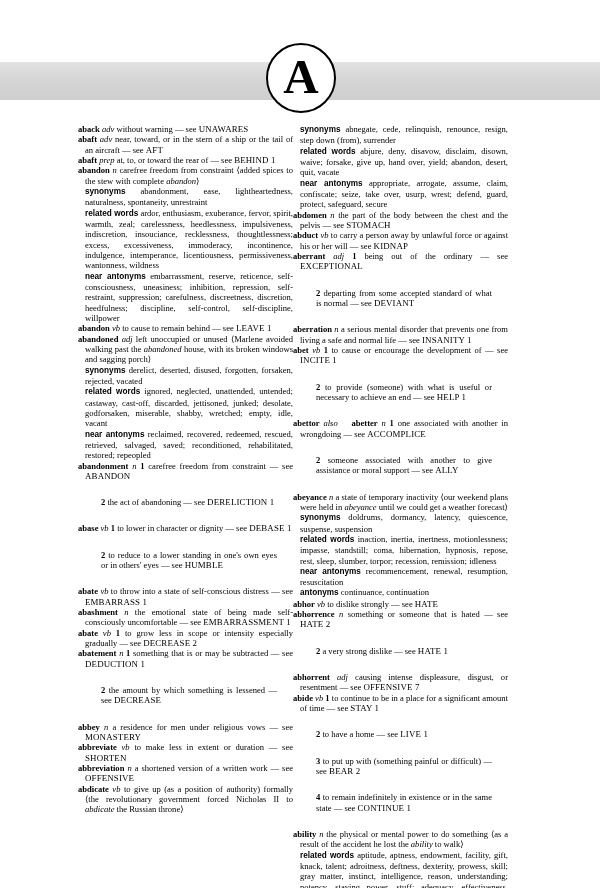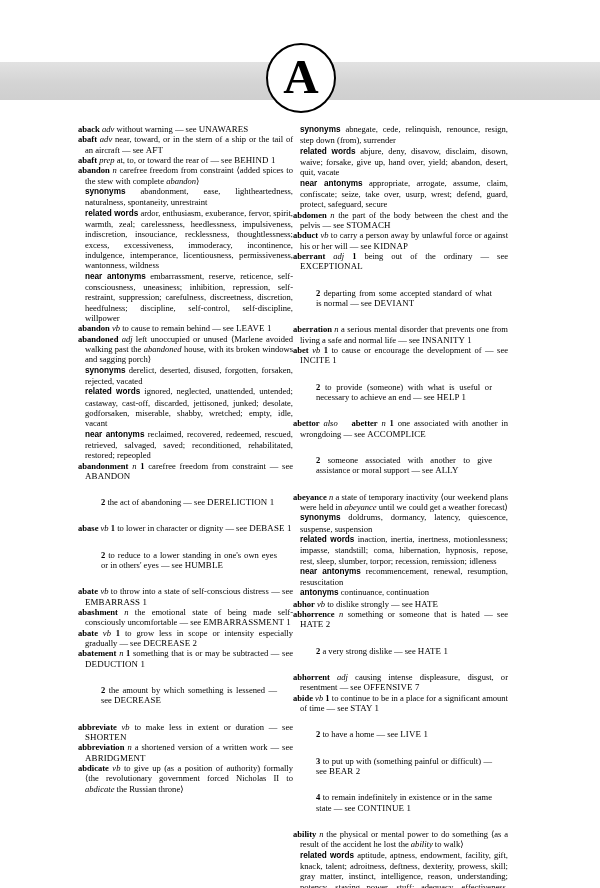--- a/index.html
+++ b/index.html
@@ -150,22 +150,23 @@
       <p class="list"><span class="lbl">near antonyms</span> reclaimed, recovered, redeemed, rescued, retrieved, salvaged, saved; reconditioned, rehabilitated, restored; repeopled</p>
       <p class="entry"><span class="hw">abandonment</span> <span class="pos">n</span> <span class="num" style="font-weight: 700;">1</span> carefree freedom from constraint — see <span class="xref">ABANDON</span></p>
       <p class="sense"><span class="num">2 </span>the act of abandoning — see <span class="xref">DERELICTION 1</span></p>
       <p class="entry"><span class="hw">abase</span> <span class="pos">vb</span> <span class="num" style="font-weight: 700;">1</span> to lower in character or dignity — see <span class="xref">DEBASE 1</span></p>
       <p class="sense"><span class="num">2 </span>to reduce to a lower standing in one's own eyes or in others' eyes — see <span class="xref">HUMBLE</span></p>
       <p class="entry"><span class="hw">abate</span> <span class="pos">vb</span> to throw into a state of self-conscious distress — see <span class="xref">EMBARRASS 1</span></p>
       <p class="entry"><span class="hw">abashment</span> <span class="pos">n</span> the emotional state of being made self-consciously uncomfortable — see <span class="xref">EMBARRASSMENT 1</span></p>
       <p class="entry"><span class="hw">abate</span> <span class="pos">vb</span> <span class="num" style="font-weight: 700;">1</span> to grow less in scope or intensity especially gradually — see <span class="xref">DECREASE 2</span></p>
       <p class="entry"><span class="hw">abatement</span> <span class="pos">n</span> <span class="num" style="font-weight: 700;">1</span> something that is or may be subtracted — see <span class="xref">DEDUCTION 1</span></p>
       <p class="sense"><span class="num">2 </span>the amount by which something is lessened — see <span class="xref">DECREASE</span></p>
+      <p class="entry"><span class="hw">abbey</span> <span class="pos">n</span> a residence for men under religious vows — see <span class="xref">MONASTERY</span></p>
       <p class="entry"><span class="hw">abbreviate</span> <span class="pos">vb</span> to make less in extent or duration — see <span class="xref">SHORTEN</span></p>
-      <p class="entry"><span class="hw">abbreviation</span> <span class="pos">n</span> a shortened version of a written work — see <span class="xref">ABRIDGMENT</span></p>
+      <p class="entry"><span class="hw">abbreviation</span> <span class="pos">n</span> a shortened version of a written work — see <span class="xref">OFFENSIVE</span></p>
       <p class="entry"><span class="hw">abdicate</span> <span class="pos">vb</span> to give up (as a position of authority) formally <span class="vi">⟨the revolutionary government forced Nicholas II to <span class="ital" style="font-style: italic;">abdicate</span> the Russian throne⟩</span></p>
     </div>
   <div class="column" id="col-right">
       <p class="list"><span class="lbl">synonyms</span> abnegate, cede, relinquish, renounce, resign, step down (from), surrender</p>
       <p class="list"><span class="lbl">related words</span> abjure, deny, disavow, disclaim, disown, waive; forsake, give up, hand over, yield; abandon, desert, quit, vacate</p>
       <p class="list"><span class="lbl">near antonyms</span> appropriate, arrogate, assume, claim, confiscate; seize, take over, usurp, wrest; defend, guard, protect, safeguard, secure</p>
       <p class="entry"><span class="hw">abdomen</span> <span class="pos">n</span> the part of the body between the chest and the pelvis — see <span class="xref">STOMACH</span></p>
       <p class="entry"><span class="hw">abduct</span> <span class="pos">vb</span> to carry a person away by unlawful force or against his or her will — see <span class="xref">KIDNAP</span></p>
       <p class="entry"><span class="hw">aberrant</span> <span class="pos">adj</span> <span class="num" style="font-weight: 700;">1</span> being out of the ordinary — see <span class="xref">EXCEPTIONAL</span></p>
       <p class="sense"><span class="num">2 </span>departing from some accepted standard of what is normal — see <span class="xref">DEVIANT</span></p>

